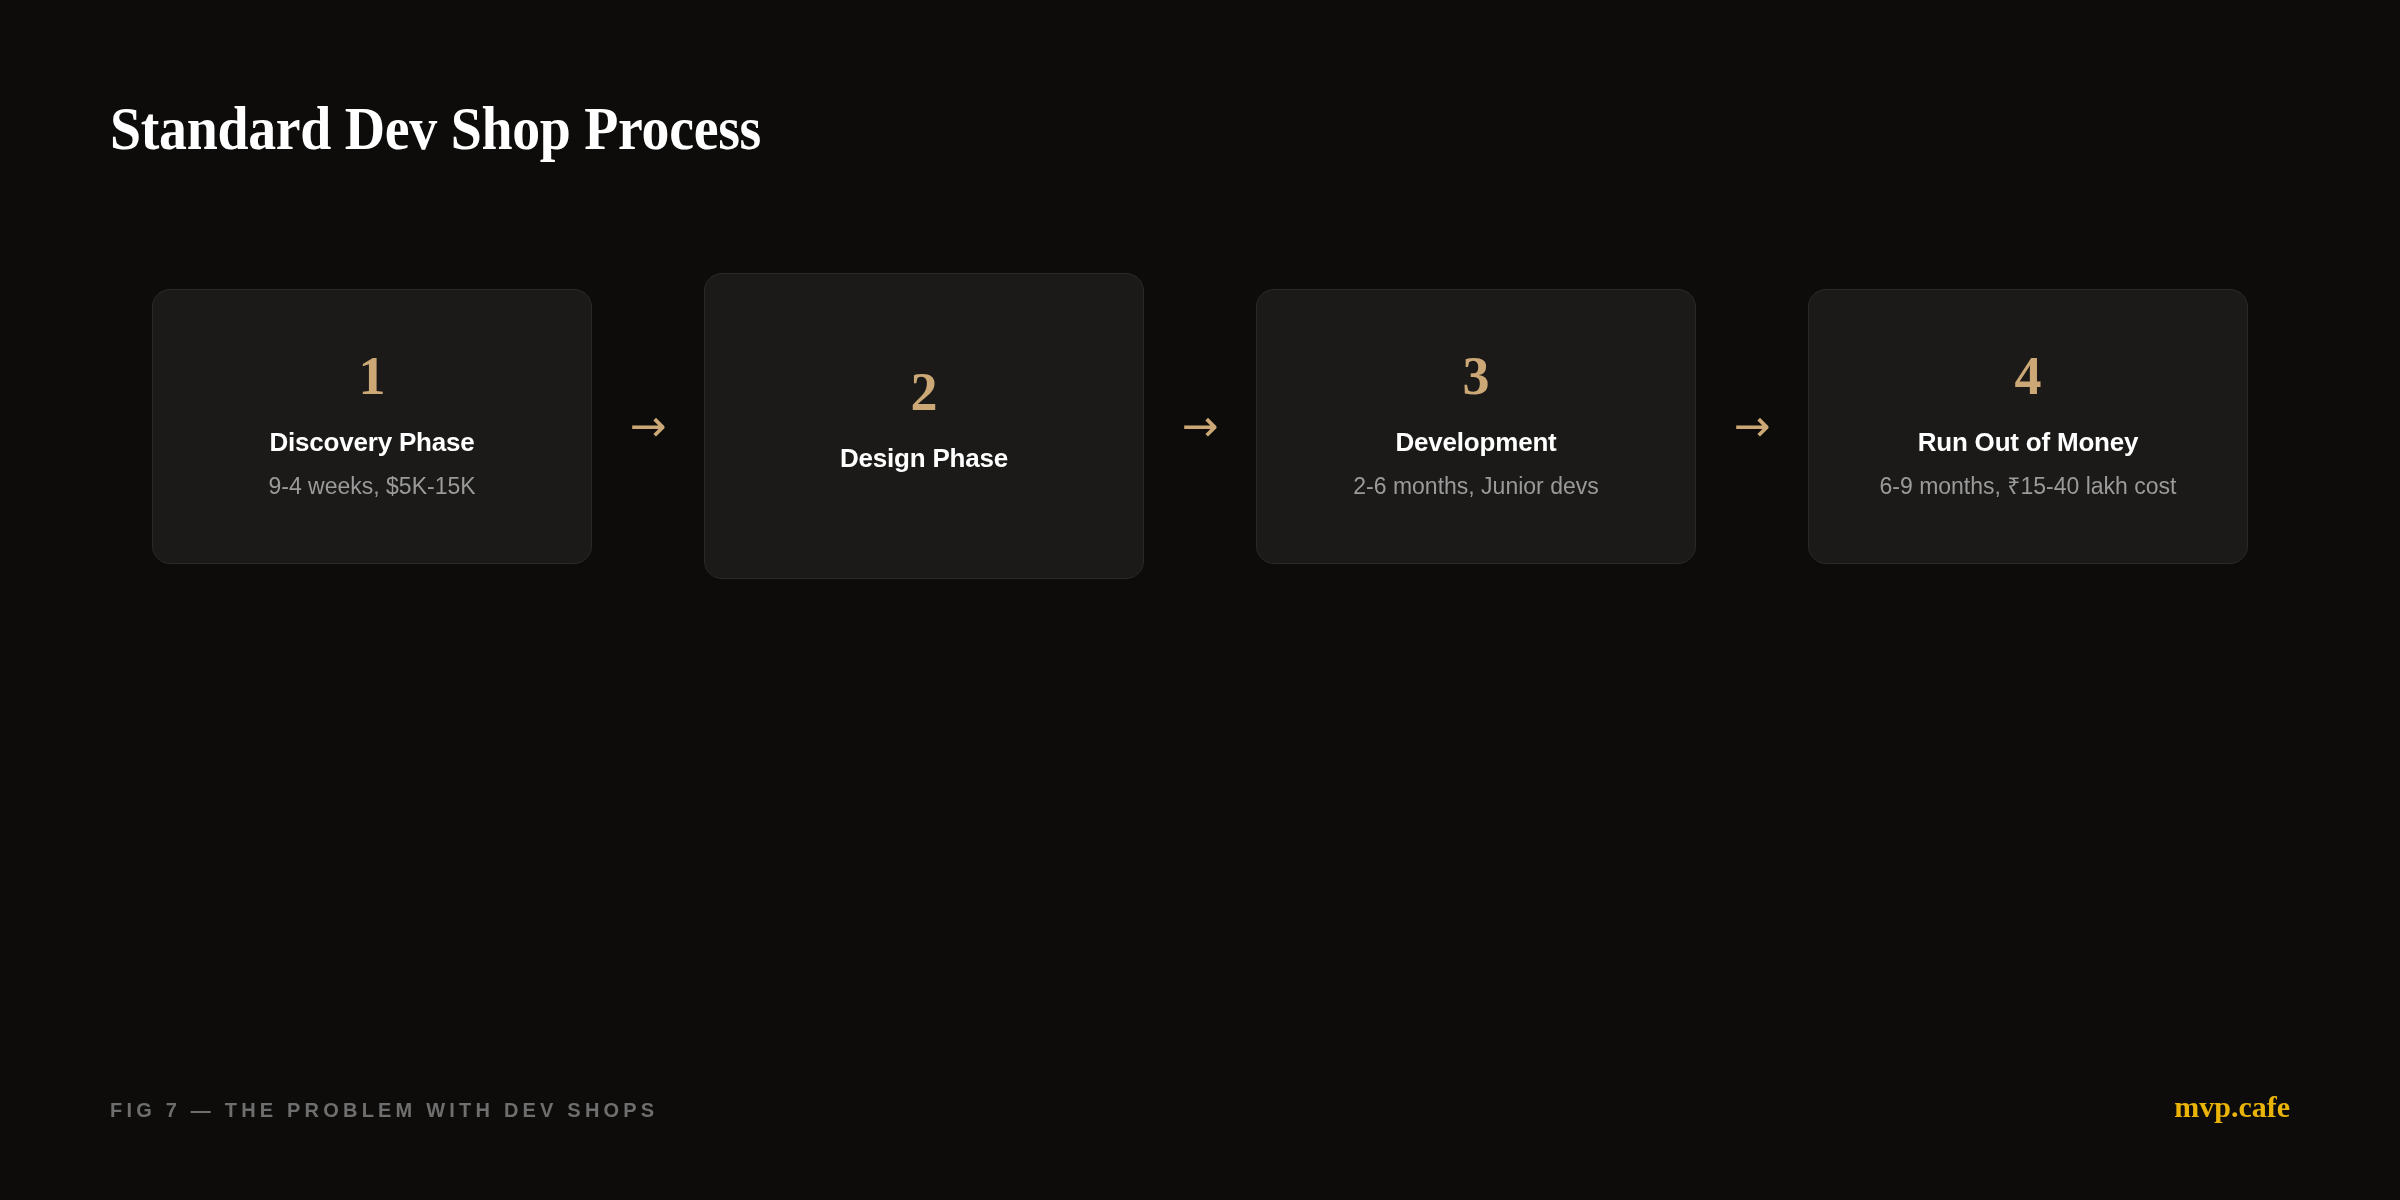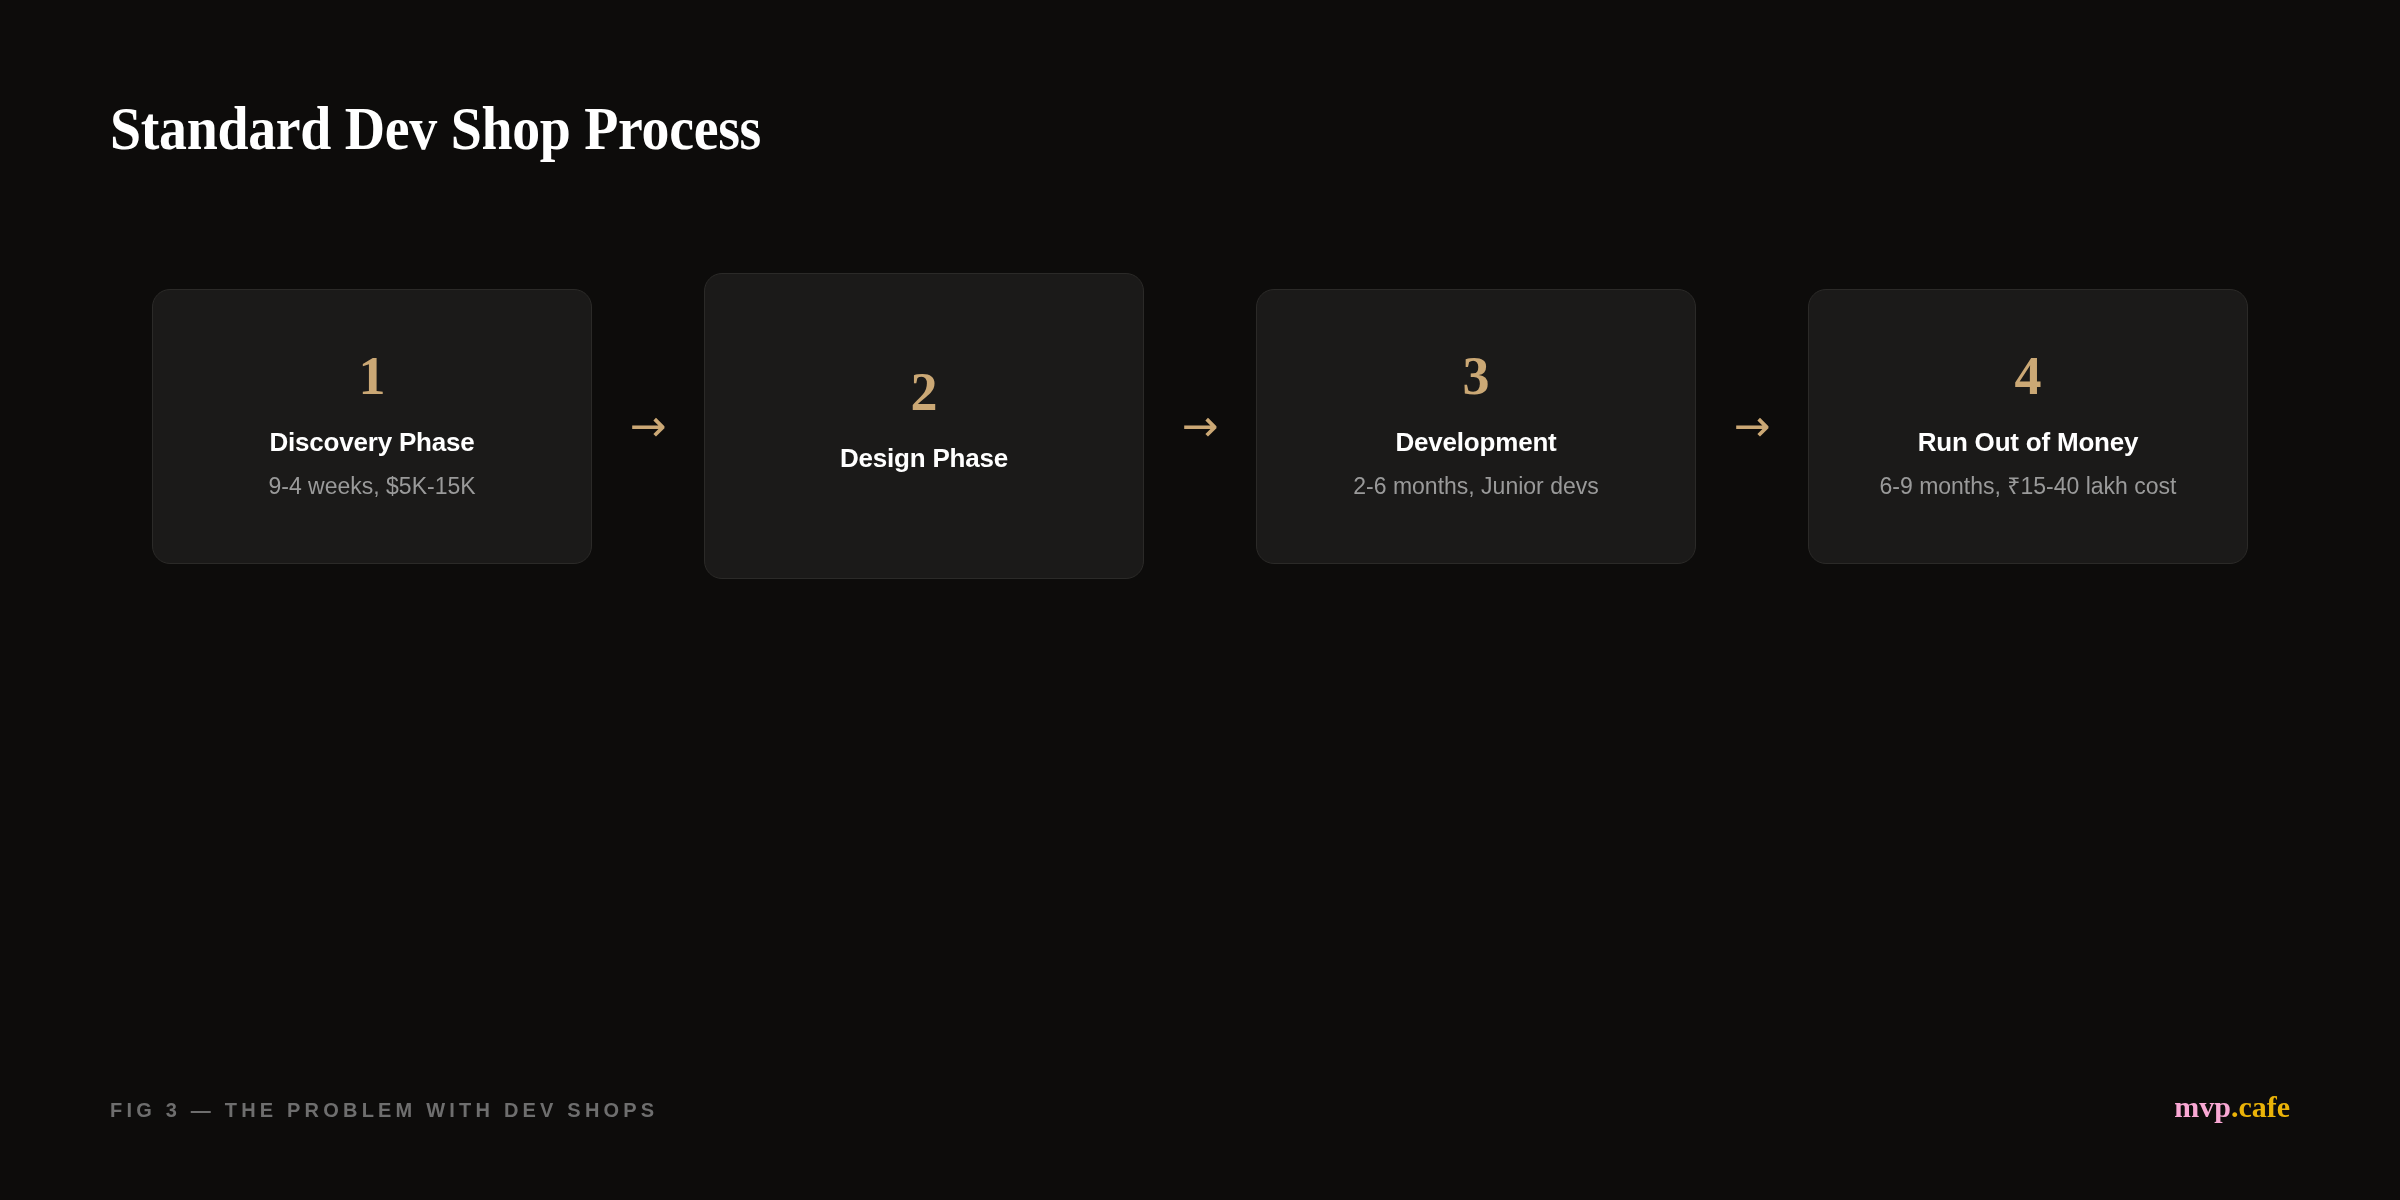--- a/index.html
+++ b/index.html
@@ -127,21 +127,21 @@
   .footer-logo {
     position:absolute;
     right:110px;
     bottom:78px;
     font-family:"Liberation Serif", serif;
     font-size:30px;
     font-weight:700;
     line-height:1;
     white-space:nowrap;
   }
-  .footer-logo .logo-mvp  { color:#f9a8d4; }
+  .footer-logo .logo-mvp  { color:#eab308; }
   .footer-logo .logo-cafe { color:#eab308; }
 </style>
 </head>
 <body>
 
 <h1 class="slide-title">Standard Dev Shop Process</h1>
 
 <div class="flow">
 
   <div class="card">
@@ -168,17 +168,17 @@
   <div class="arrow">→</div>
 
   <div class="card">
     <div class="card-num">4</div>
     <div class="card-title">Run Out of Money</div>
     <div class="card-sub">6-9 months, ₹15-40 lakh cost</div>
   </div>
 
 </div>
 
-<div class="footer-caption">FIG 3 — THE PROBLEM WITH DEV SHOPS</div>
+<div class="footer-caption">FIG 7 — THE PROBLEM WITH DEV SHOPS</div>
 
 <div class="footer-logo">
   <span class="logo-mvp">mvp</span><span class="logo-cafe">.cafe</span>
 </div>
 
 </body></html>

